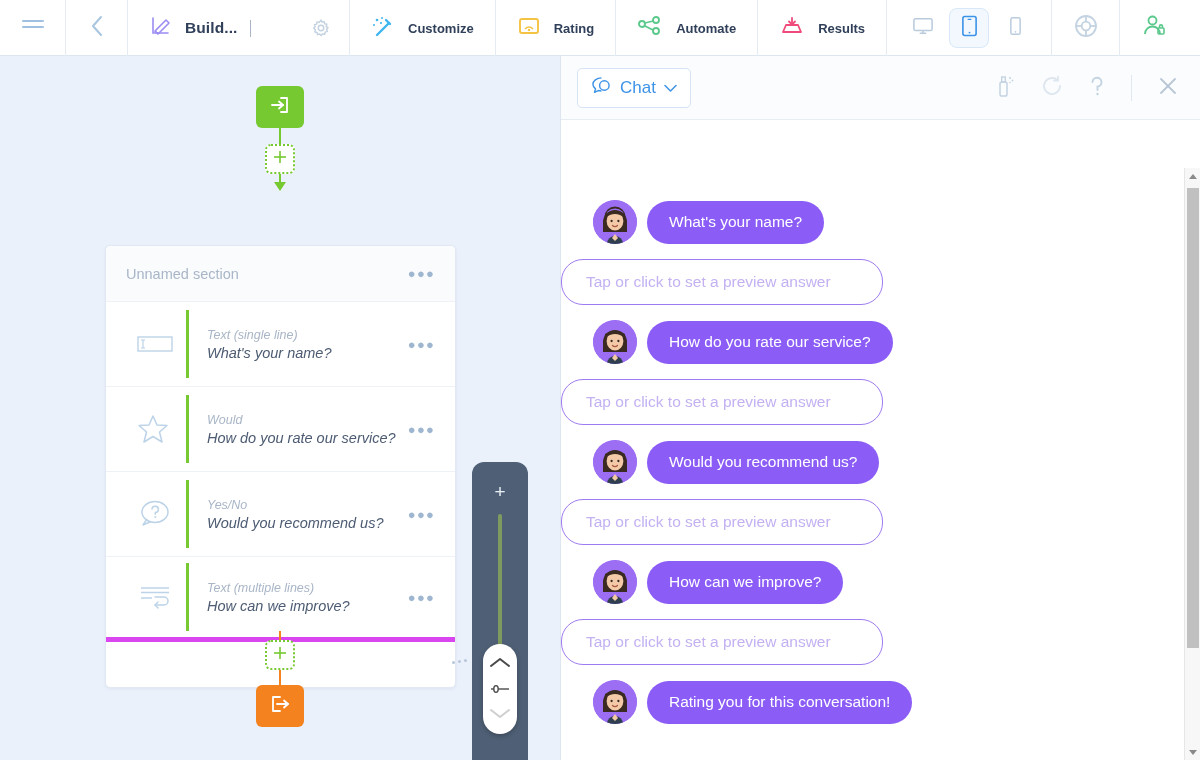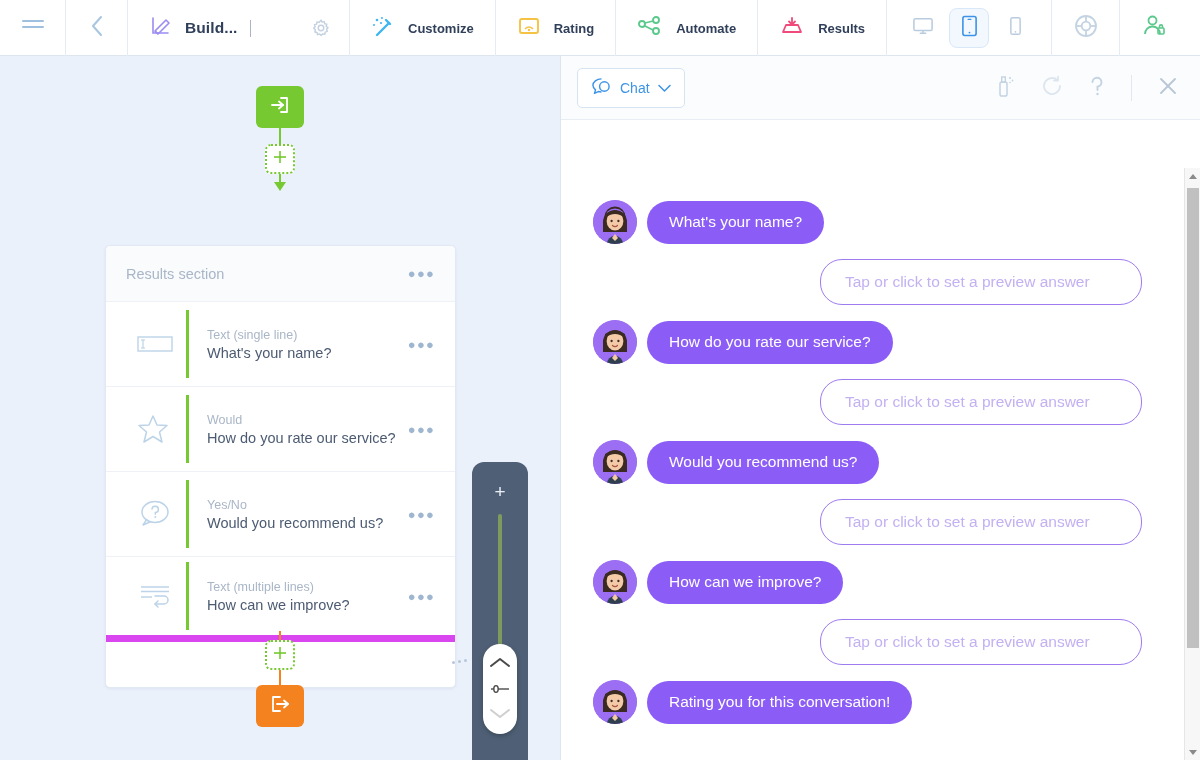--- a/index.html
+++ b/index.html
@@ -82,21 +82,21 @@
     display: flex; align-items: center; padding: 0 20px; border-radius: 5px 5px 0 0;
   }
   .section-title { font-size: 14.5px; color: #a9b6c7; flex: 1; }
   .dots { color: #9fb6d0; font-size: 13px; letter-spacing: 1.2px; line-height: 1; }
   .q-row {
     height: 85px; display: flex; align-items: center;
     border-bottom: 1px solid #eef2f7; position: relative; padding-left: 18px;
   }
   .q-icon { width: 62px; display: flex; align-items: center; justify-content: center; }
   .q-bar { width: 3px; height: 68px; background: #76c930; margin-right: 18px; }
-  .q-text { flex: 1; }
+  .q-text { flex: 1; font-style: italic; }
   .q-type { font-size: 12.5px; color: #a9b6c7; margin-bottom: 3px; }
   .q-label { font-size: 14.5px; color: #4c5b72; }
   .q-dots { padding-right: 20px; }
   .section-foot {
     height: 45px; display: flex; align-items: center; justify-content: center;
     border-radius: 0 0 5px 5px;
   }
   .plus-blue { color: #4aa3e8; font-size: 22px; font-weight: 300; line-height: 1; }
 
   
@@ -135,21 +135,21 @@
     position: absolute; top: 56px; left: 560px; width: 640px; height: 704px;
     background: #ffffff; border-left: 1px solid #dde5ee;
   }
   .chat-head {
     height: 64px; background: #fbfcfe; border-bottom: 1px solid #e8edf4;
     display: flex; align-items: center; padding: 0 16px;
   }
   .chat-select {
     display: flex; align-items: center; gap: 8px;
     border: 1px solid #d5e3f2; border-radius: 5px; background: #fff;
-    height: 40px; padding: 12px 13px; color: #3d93e8; font-size: 14px;
+    height: 40px; padding: 12px 13px; color: #3d93e8; font-size: 17px;
   }
   .head-icons { margin-left: auto; display: flex; align-items: center; gap: 26px; padding-right: 6px;}
   .head-div { width: 1px; height: 26px; background: #e2e8f1; }
   .tabs { display: flex; height: 54px; }
   .tab {
     flex: 1; display: flex; align-items: center; justify-content: center;
     font-size: 14px; color: #9aa8ba; border-bottom: 1px solid #e8edf4;
     border-right: 1px solid #e8edf4; background:#fff;
   }
   .tab.active { color: #3d93e8; border-bottom: 2px solid #2b8de0; }
@@ -161,21 +161,21 @@
   .msg-row { display: flex; align-items: flex-start; padding-left: 32px; margin-bottom: 15px; }
   .avatar {
     width: 44px; height: 44px; border-radius: 50%; background: #9b6ef3;
     flex: none; margin-right: 10px; position: relative; overflow: hidden;
   }
   .bubble {
     background: #8b5cf6; color: #ffffff; font-size: 15.5px;
     border-radius: 22px; padding: 12px 22px; line-height: 1.2;
     max-width: 420px; margin-top: 1px;
   }
-  .answer-row { display: flex; justify-content: flex-end; padding-right: 42px; margin-bottom: 15px; }
+  .answer-row { display: flex; justify-content: flex-start; padding-right: 42px; margin-bottom: 15px; }
   .answer-box {
     border: 1.5px solid #9f7bf0; border-radius: 22px;
     padding: 13px 24px; color: #c3b1f2; font-size: 15.5px; background: #fff;
     min-width: 322px; text-align: left;
   }
 
   
   .scrollbar {
     position: absolute; right: 0; top: 112px; width: 16px; height: 592px;
     background: #f7f7f7; border-left: 1px solid #e6e6e6;
@@ -364,21 +364,21 @@
           <line x1="8" y1="2" x2="8" y2="14" stroke="#76c930" stroke-width="1.6"></line>
           <line x1="2" y1="8" x2="14" y2="8" stroke="#76c930" stroke-width="1.6"></line>
         </svg>
       </span>
     </div>
     <div class="conn-line" style="top:118px; height:10px;"></div>
     <div class="arrow-down" style="top:126px;"></div>
 
     <div class="section-card">
       <div class="section-head">
-        <span class="section-title">Results section</span>
+        <span class="section-title">Unnamed section</span>
         <span class="dots">●●●</span>
       </div>
 
       <div class="q-row">
         <div class="q-icon">
           <svg width="36" height="18" viewBox="0 0 36 18">
             <rect x="1" y="2" width="34" height="14" fill="none" stroke="#bcd3e8" stroke-width="1.4"></rect>
             <line x1="6" y1="5" x2="6" y2="13" stroke="#bcd3e8" stroke-width="1.2"></line>
             <line x1="4" y1="5" x2="8" y2="5" stroke="#bcd3e8" stroke-width="1.1"></line>
             <line x1="4" y1="13" x2="8" y2="13" stroke="#bcd3e8" stroke-width="1.1"></line>
@@ -416,21 +416,21 @@
           </svg>
         </div>
         <div class="q-bar"></div>
         <div class="q-text">
           <div class="q-type">Yes/No</div>
           <div class="q-label">Would you recommend us?</div>
         </div>
         <div class="q-dots"><span class="dots">●●●</span></div>
       </div>
 
-      <div class="q-row" style="border-bottom:7px solid #d946ef;">
+      <div class="q-row" style="border-bottom:5px solid #d946ef;">
         <div class="q-icon">
           <svg width="34" height="26" viewBox="0 0 34 26">
             <line x1="3" y1="4" x2="31" y2="4" stroke="#bcd3e8" stroke-width="1.5"></line>
             <line x1="3" y1="8.5" x2="31" y2="8.5" stroke="#bcd3e8" stroke-width="1.5"></line>
             <line x1="3" y1="14" x2="14" y2="14" stroke="#bcd3e8" stroke-width="1.5"></line>
             <path d="M17 13 h9 a4 4 0 0 1 0 8 h-9" fill="none" stroke="#bcd3e8" stroke-width="1.5" stroke-linecap="round"></path>
             <polyline points="20,18 17,21 20,24" fill="none" stroke="#bcd3e8" stroke-width="1.5" stroke-linecap="round" stroke-linejoin="round"></polyline>
           </svg>
         </div>
         <div class="q-bar"></div>

